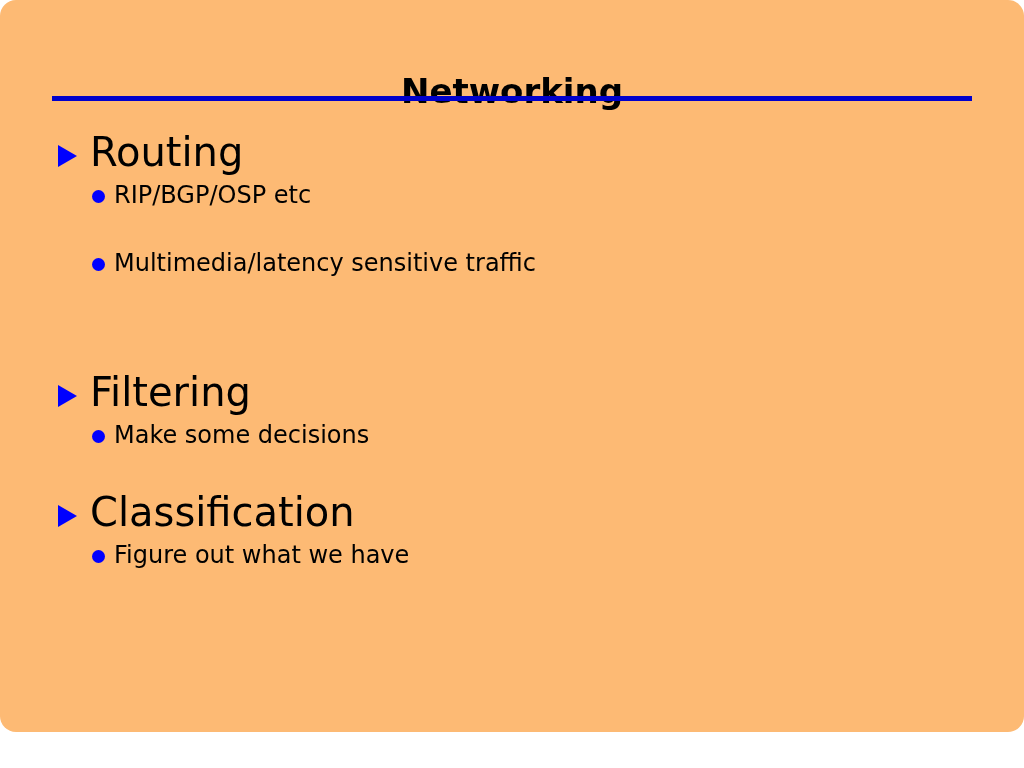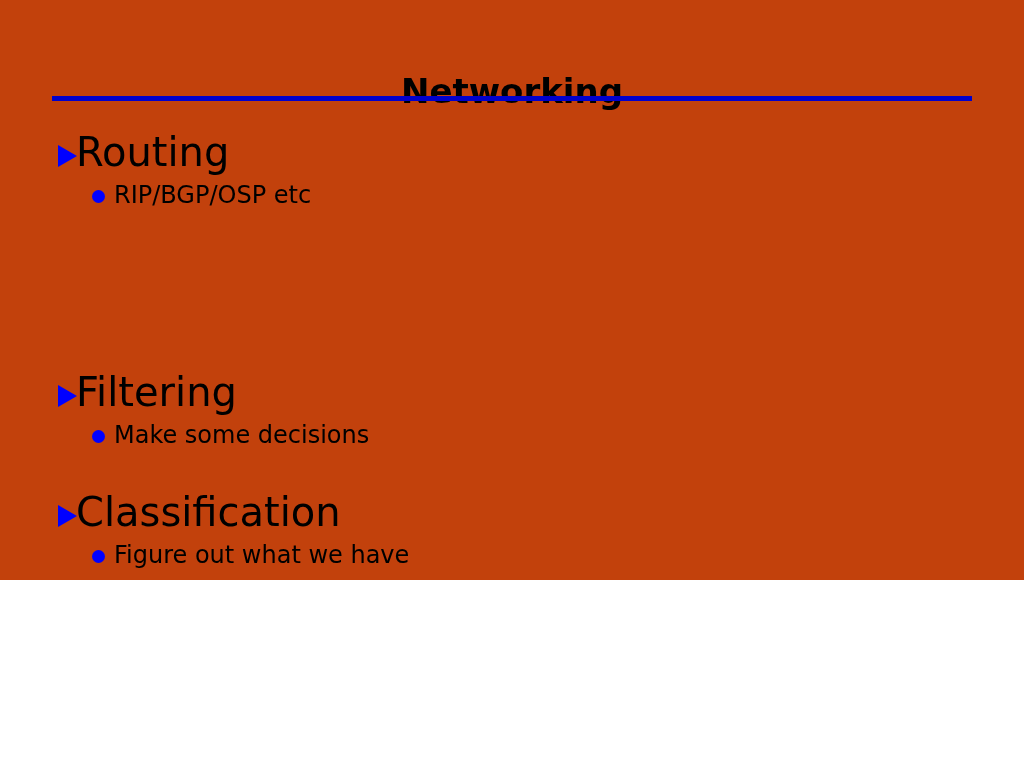--- a/index.html
+++ b/index.html
@@ -11,23 +11,24 @@
     width: 1024px;
     height: 768px;
     background: #ffffff;
     font-family: "DejaVu Sans", "Liberation Sans", sans-serif;
     overflow: hidden;
   }
 
   #slide {
     position: relative;
     width: 1024px;
-    height: 580px;
-    background: #c2410c;
+    height: 732px;
+    background: #fdba74;
     box-sizing: border-box;
+    border-radius: 16px;
   }
 
   
   #title-block {
     position: absolute;
     left: 0;
     top: 48px;
     width: 1024px;
     text-align: center;
   }
@@ -75,21 +76,21 @@
     left: 58px;
     top: 17px;
     width: 0;
     height: 0;
     border-top: 11px solid transparent;
     border-bottom: 11px solid transparent;
     border-left: 19px solid #0000ff;
   }
   .lvl1-text {
     position: absolute;
-    left: 76px;
+    left: 90px;
     top: 0px;
     font-family: "DejaVu Sans", "Liberation Sans", sans-serif;
     font-size: 40px;
     font-weight: normal;
     color: #000000;
     line-height: 48px;
     white-space: nowrap;
   }
 
   
@@ -137,20 +138,24 @@
         <span class="lvl1-marker"></span>
         <span class="lvl1-text">Routing</span>
       </div>
       <div class="lvl2-row">
         <span class="lvl2-marker"></span>
         <span class="lvl2-text">RIP/BGP/OSP etc</span>
       </div>
     </div>
 
     <div class="bullet-group">
+      <div class="lvl2-row">
+        <span class="lvl2-marker"></span>
+        <span class="lvl2-text">Multimedia/latency sensitive traffic</span>
+      </div>
     </div>
 
     <div class="bullet-group">
       <div class="lvl1-row">
         <span class="lvl1-marker"></span>
         <span class="lvl1-text">Filtering</span>
       </div>
       <div class="lvl2-row">
         <span class="lvl2-marker"></span>
         <span class="lvl2-text">Make some decisions</span>

